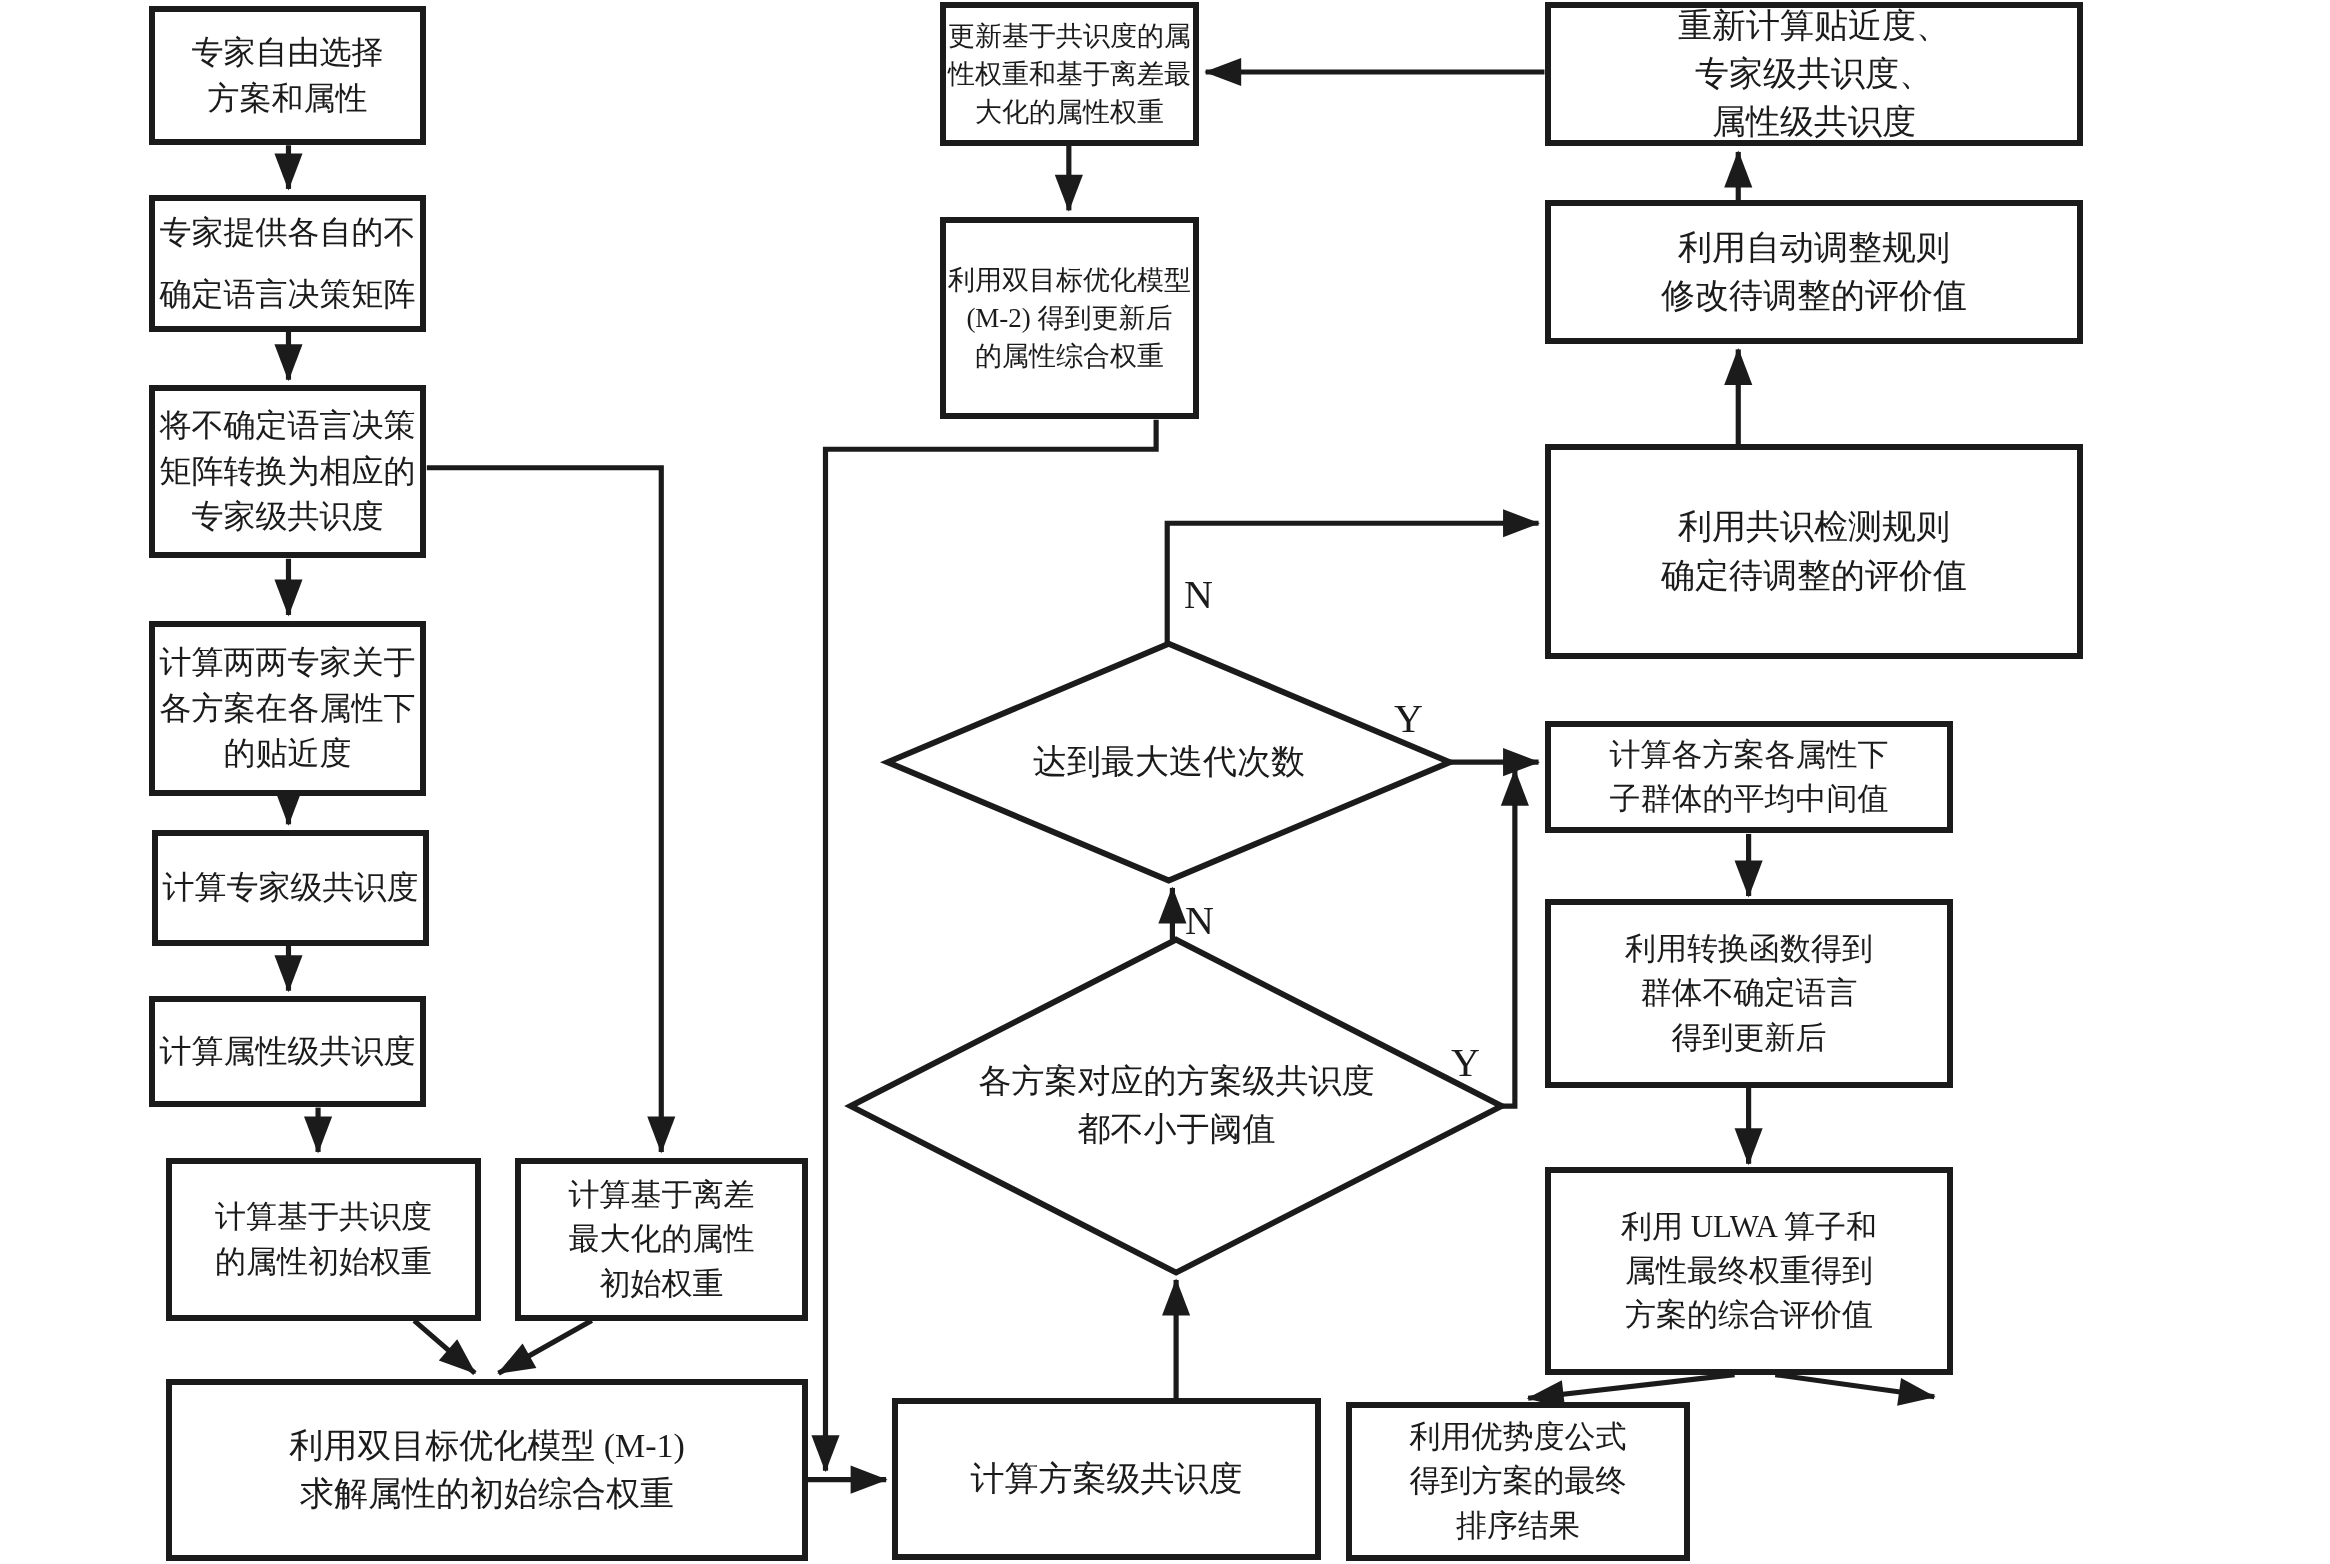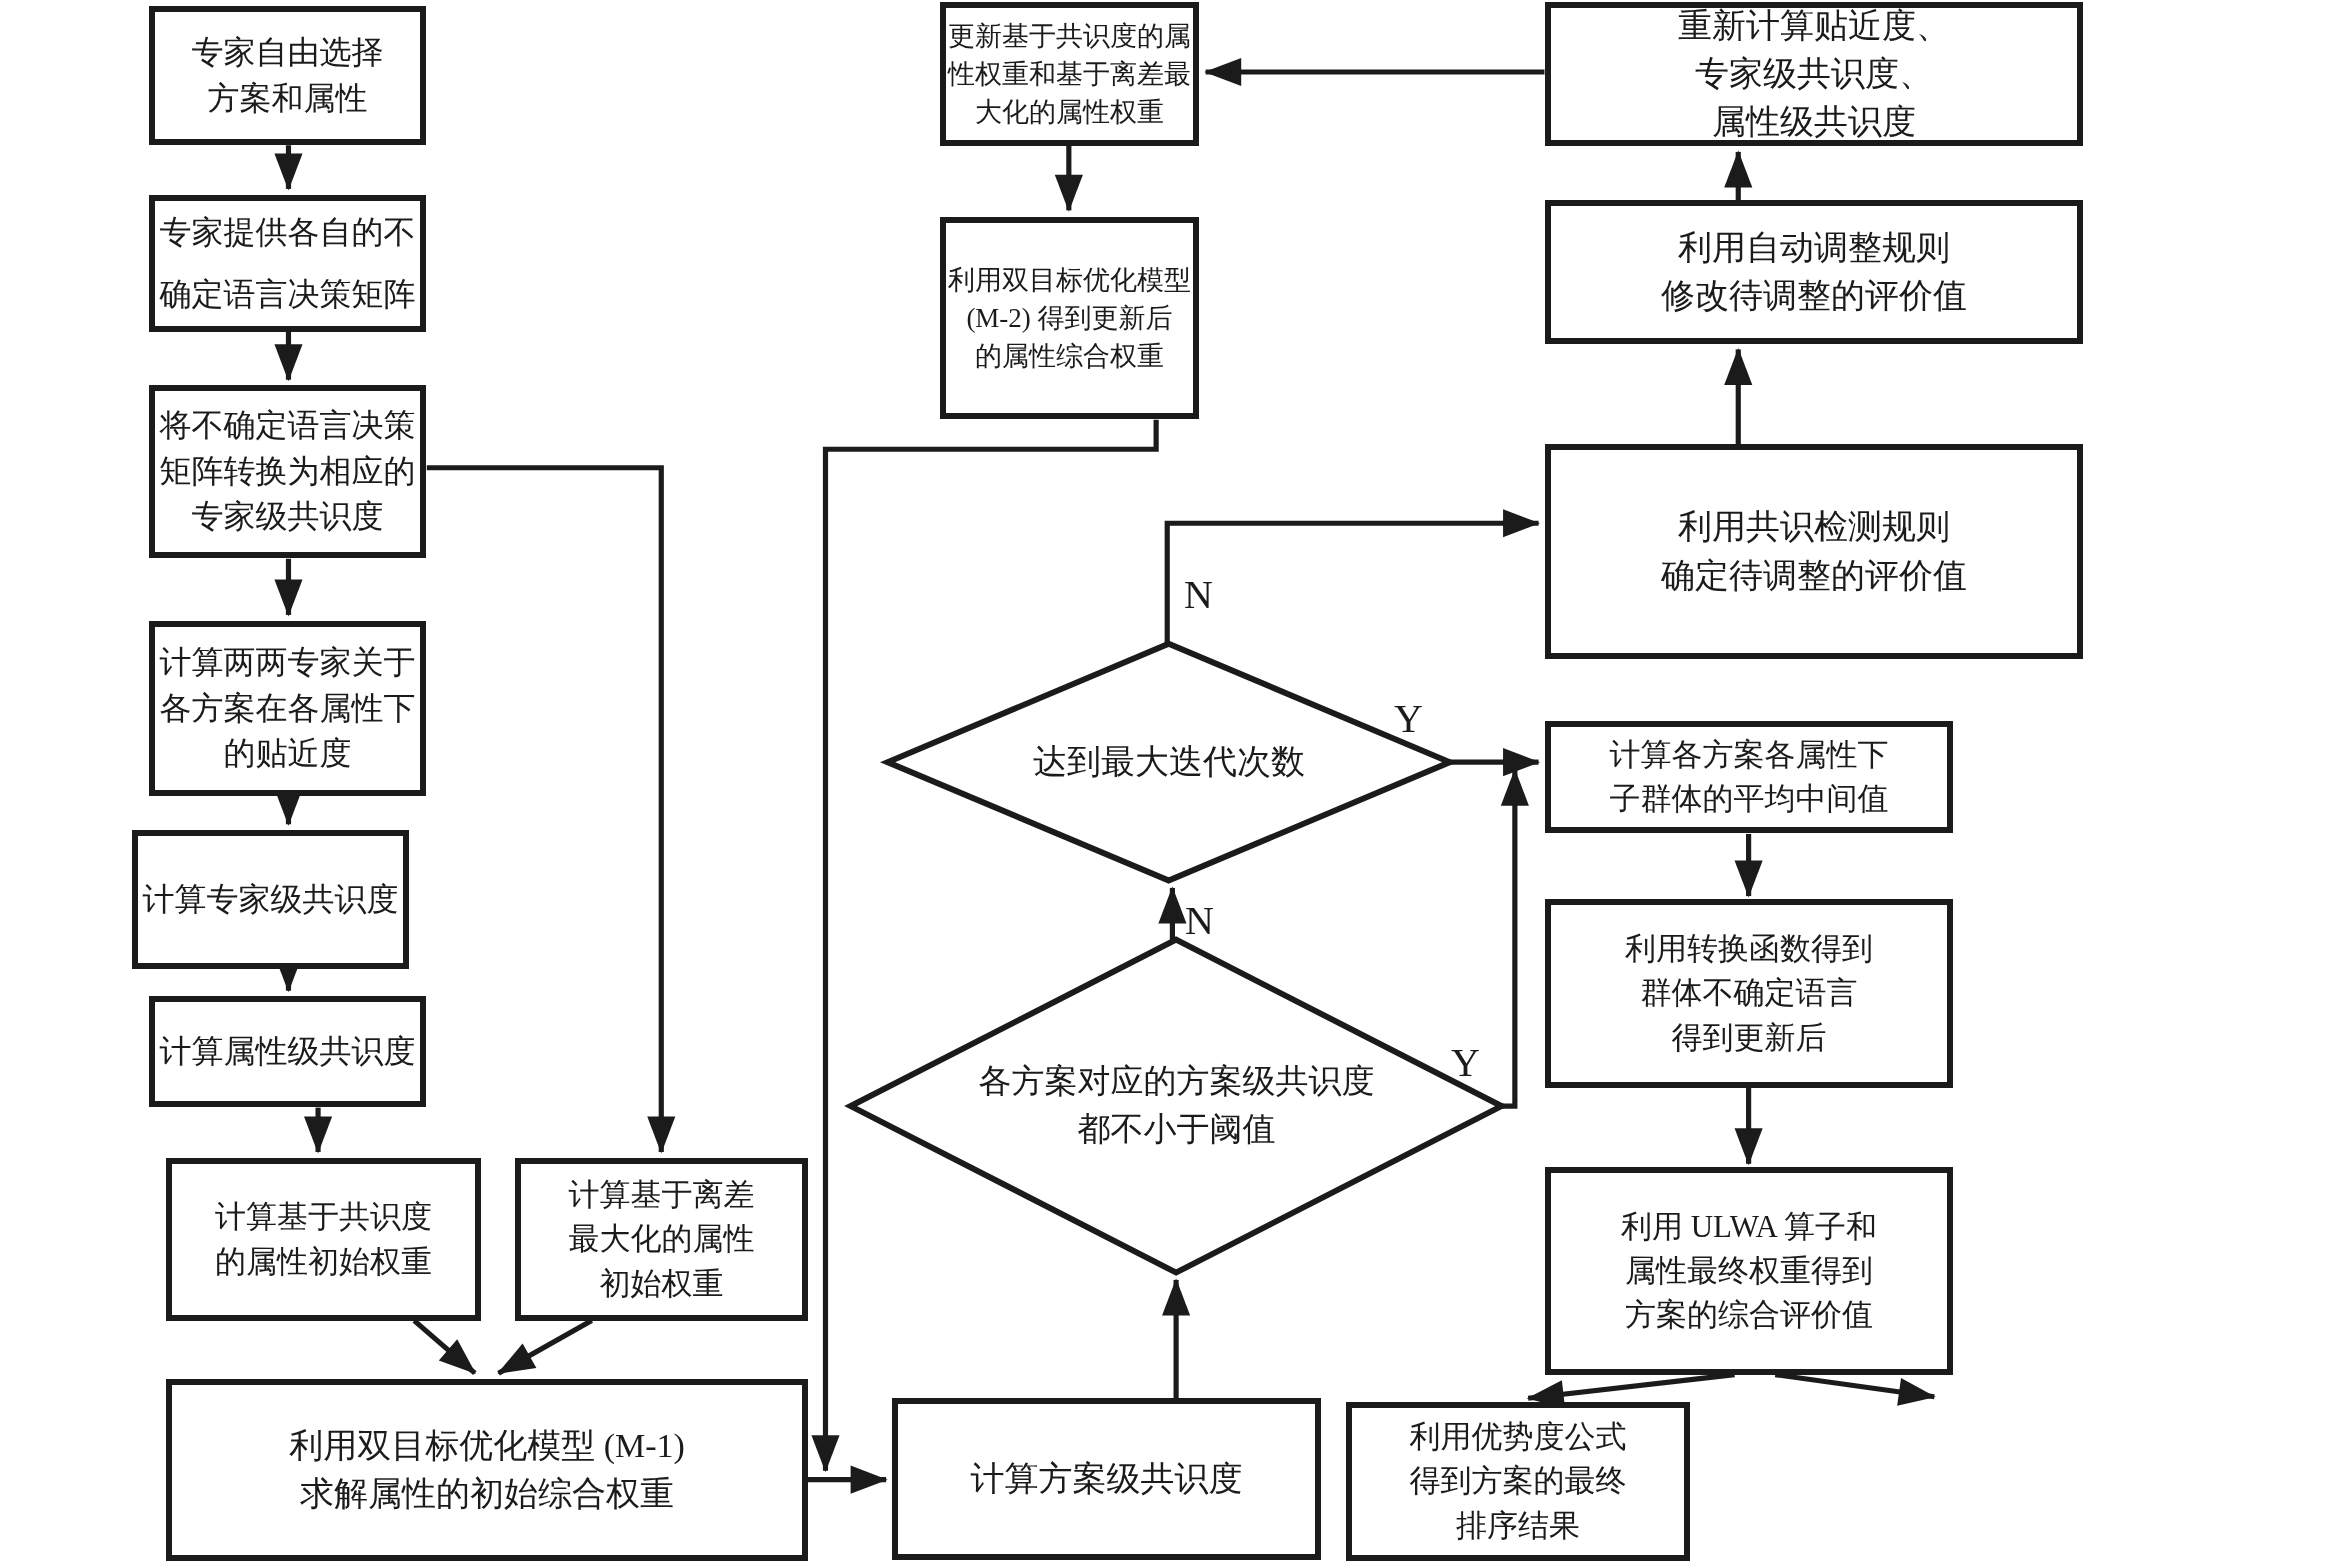--- a/index.html
+++ b/index.html
@@ -74,21 +74,21 @@
     <span>矩阵转换为相应的</span>
     <span>专家级共识度</span>
   </div>
 
   <div class="box f43" style="left:149px;top:621px;width:277px;height:175px;">
     <span>计算两两专家关于</span>
     <span>各方案在各属性下</span>
     <span>的贴近度</span>
   </div>
 
-  <div class="box f43" style="left:132px;top:830px;width:277px;height:139px;text-align:center;">
+  <div class="box f43" style="left:152px;top:830px;width:277px;height:116px;text-align:center;">
     <span>计算专家级共识度</span>
   </div>
 
   <div class="box f43" style="left:149px;top:996px;width:277px;height:111px;">
     <span>计算属性级共识度</span>
   </div>
 
   <div class="box f42" style="left:166px;top:1158px;width:315px;height:163px;">
     <span>计算基于共识度</span>
     <span>的属性初始权重</span>

